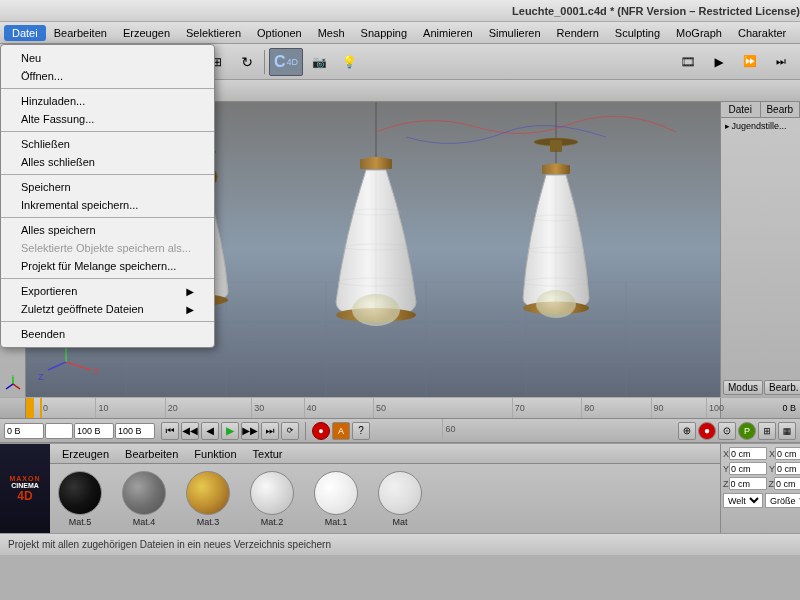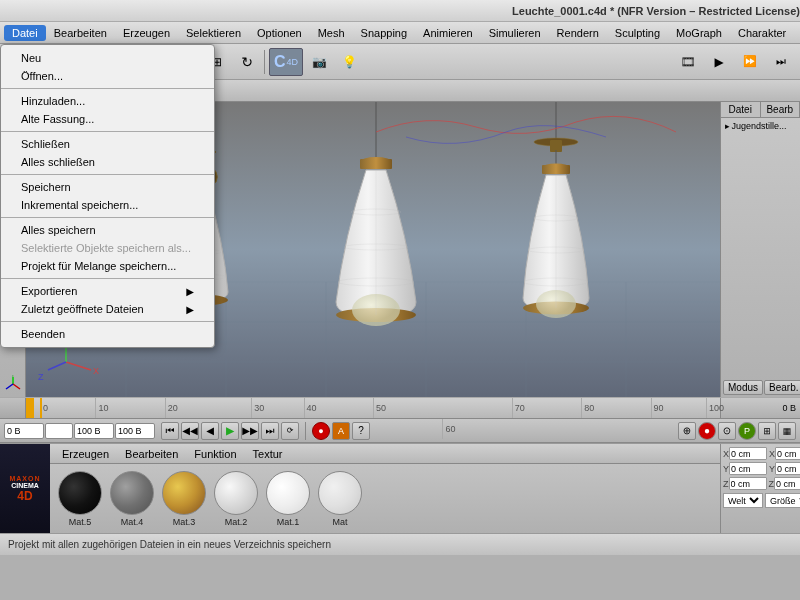--- a/index.html
+++ b/index.html
@@ -300,21 +300,21 @@
     .mat-menu-item {
       padding: 1px 8px;
       font-size: 11px;
       cursor: pointer;
     }
     #material-list {
       flex: 1;
       display: flex;
       align-items: center;
       padding: 4px 8px;
-      gap: 8px;
+      gap: 20px;
       overflow: hidden;
     }
     .material-item {
       display: flex;
       flex-direction: column;
       align-items: center;
       cursor: pointer;
     }
     .material-preview {
       width: 44px;

